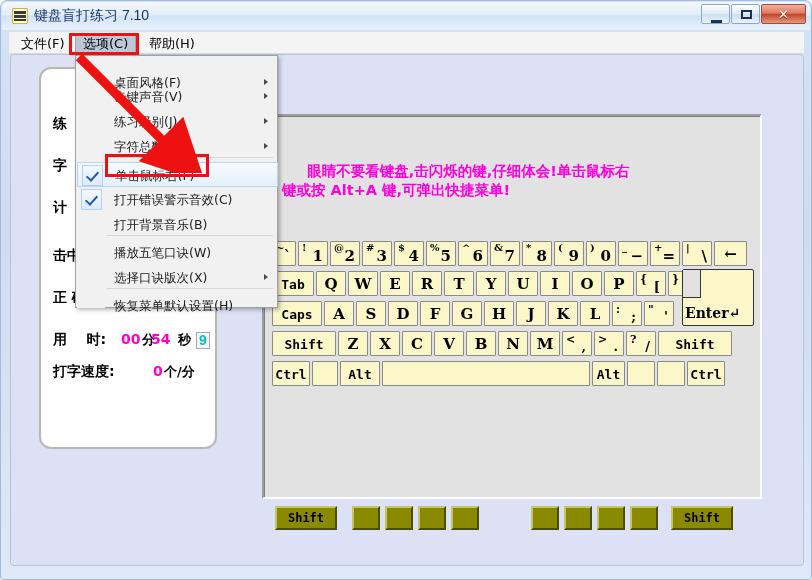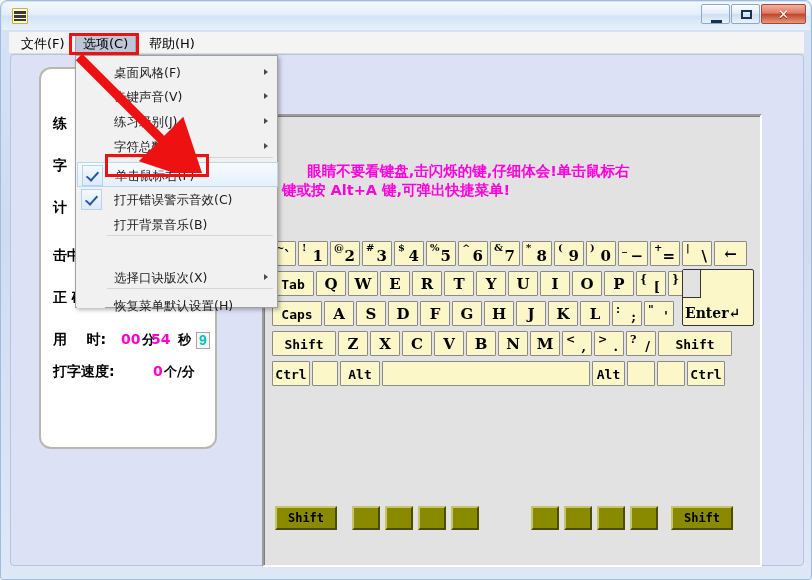--- a/index.html
+++ b/index.html
@@ -108,21 +108,21 @@
   }
 
   
   .title-head{
     position:absolute;left:281px;top:60px;width:500px;height:38px;
     color:#ee0000;font-size:23px;font-weight:bold;
     font-family:"DejaVu Sans","Liberation Sans",sans-serif;
     letter-spacing:1px;white-space:nowrap;
   }
   .practice-box{
-    position:absolute;left:261px;top:113px;width:500px;height:453px;
+    position:absolute;left:261px;top:113px;width:500px;height:385px;
     background:#e2e2e2;
     border:2px solid;
     border-color:#9d9d9d #ffffff #ffffff #9d9d9d;
     box-sizing:border-box;
     box-shadow:inset 1px 1px 0 #7f7f7f;
   }
   .hint-text{
     position:absolute;left:18px;top:46px;width:470px;
     color:#ff00dd;font-size:14.5px;font-weight:bold;line-height:19px;
     font-family:"DejaVu Sans","Liberation Sans",sans-serif;
@@ -221,20 +221,21 @@
 <div id="app">
 
   <div class="win-frame">
 
     <div class="titlebar">
       <div class="title-icon">
         <i class="b1"></i>
           <i class="b2"></i>
           <i class="b3"></i>
       </div>
+      <div class="title-text">键盘盲打练习 7.10</div>
       <div class="win-btns">
         <div class="wbtn">
           <span class="min-glyph"></span>
         </div>
         <div class="wbtn">
           <span class="max-glyph"></span>
         </div>
         <div class="wbtn close">
           <span class="gl">✕</span>
         </div>
@@ -522,21 +523,21 @@
         <div class="fkey" style="left: 335px; width: 28px;"></div>
         <div class="fkey" style="left: 368px; width: 28px;"></div>
         <div class="fkey" style="left: 409px; width: 62px;">Shift</div>
       </div>
 
     <div class="dropdown" id="dropdown">
       <div class="dd-gutter"></div>
     <div class="dd-sep" style="top: 101px;"></div>
         <div class="dd-sep" style="top: 179px;"></div>
         <div class="dd-sep" style="top: 232px;"></div>
-        <div class="dd-item" style="top: 4px; padding-left: 18px;">
+        <div class="dd-item" style="top: 14px; padding-left: 18px;">
           <span class="lbl">桌面风格(F)</span>
           <span class="arrow"></span>
         </div>
         <div class="dd-item" style="top: 28px;">
           <span class="lbl">击键声音(V)</span>
           <span class="arrow"></span>
         </div>
         <div class="dd-item" style="top: 53px;">
           <span class="lbl">练习级别(J)</span>
           <span class="arrow"></span>
@@ -548,20 +549,23 @@
         <div class="dd-item hl" style="top: 106px;">
           <div class="dd-check"></div>
           <span class="lbl">单击鼠标右(F)</span>
         </div>
         <div class="dd-item" style="top: 131px;">
           <div class="dd-check"></div>
           <span class="lbl">打开错误警示音效(C)</span>
         </div>
         <div class="dd-item" style="top: 156px;">
           <span class="lbl">打开背景音乐(B)</span>
+        </div>
+        <div class="dd-item" style="top: 184px;">
+          <span class="lbl">播放五笔口诀(W)</span>
         </div>
         <div class="dd-item" style="top: 209px;">
           <span class="lbl">选择口诀版次(X)</span>
           <span class="arrow"></span>
         </div>
         <div class="dd-item" style="top: 237px;">
           <span class="lbl">恢复菜单默认设置(H)</span>
         </div>
       </div>
 

